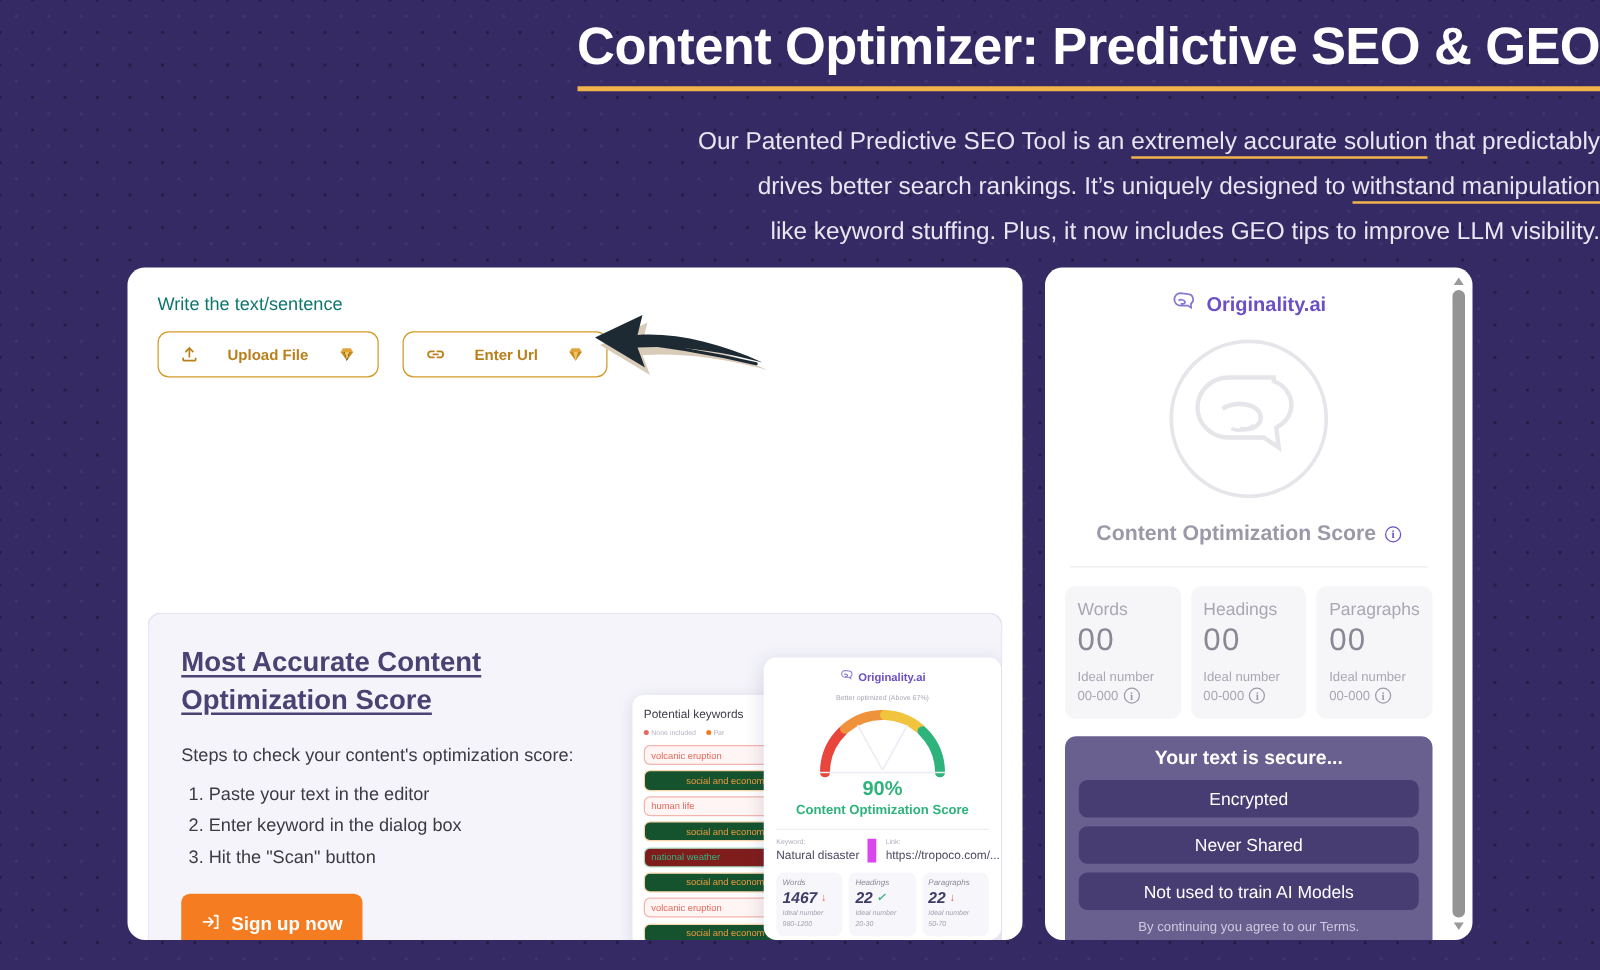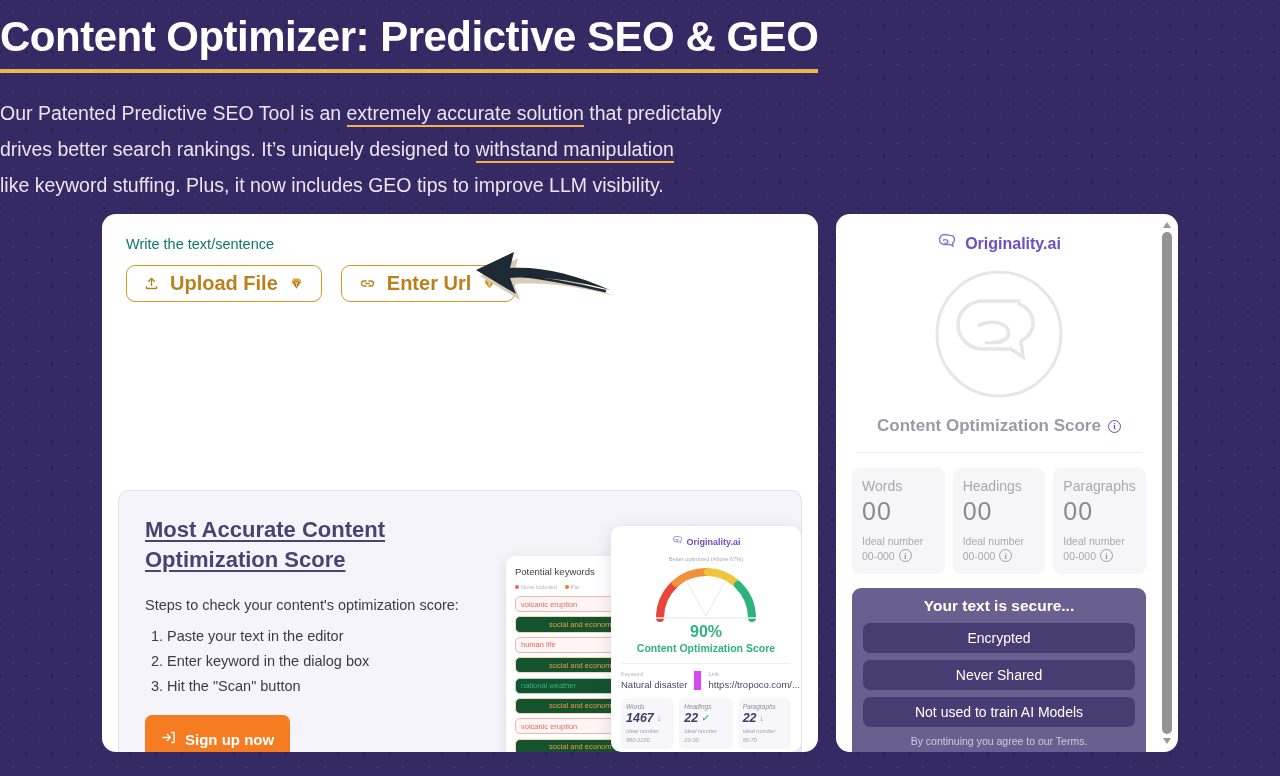--- a/index.html
+++ b/index.html
@@ -15,21 +15,21 @@
     background-color: #352a64;
     background-image:
       radial-gradient(circle, rgba(255,255,255,0.055) 1.1px, transparent 1.2px),
       radial-gradient(circle, rgba(0,0,0,0.30) 1.1px, transparent 1.2px);
     background-size: 26px 26px, 26px 26px;
     background-position: 0 0, 13px 13px;
     position: relative;
   }
 
   
-  .header { padding-top: 14px; text-align: left; }
+  .header { padding-top: 14px; text-align: right; }
 
   .page-title {
     display: inline-block;
     color: #ffffff;
     font-size: 42px;
     font-weight: 700;
     letter-spacing: -0.5px;
     line-height: 1.1;
     padding-bottom: 9px;
     border-bottom: 4px solid #f0b44a;
@@ -71,28 +71,28 @@
     color: #0f766e;
     font-size: 14.5px;
     margin-bottom: 13px;
   }
 
   .btn-row { display: flex; gap: 19px; }
 
   .outline-btn {
     display: flex;
     align-items: center;
-    gap: 11px;
+    gap: 23px;
     border: 1.6px solid #d39a28;
     background: #ffffff;
     border-radius: 9px;
     height: 37px;
     padding: 0 17px;
     color: #b9801b;
-    font-size: 20px;
+    font-size: 12px;
     font-weight: 700;
     cursor: pointer;
     font-family: "Liberation Sans", sans-serif;
   }
   .outline-btn .ic { display: flex; align-items: center; }
 
   
   .arrow-wrap {
     position: absolute;
     left: 368px;
@@ -183,21 +183,21 @@
   .chips { margin-top: 6px; display: flex; flex-direction: column; gap: 4.2px; }
   .chip {
     border-radius: 5px;
     font-size: 7.5px;
     padding: 2.6px 5px;
     white-space: nowrap;
     border: 1px solid;
   }
   .chip.red   { color: #e8685c; border-color: #f3b5ae; background: #fef5f4; }
   .chip.or    { color: #ef9a42; border-color: #f8d5ab; background: #14532d; padding-left: 33px; }
-  .chip.gr    { color: #30b37e; border-color: #a8dec8; background: #14532d; }
+  .chip.gr    { color: #30b37e; border-color: #a8dec8; background: #7f1d1d; }
 
   .score-card {
     position: absolute;
     right: 0; top: 0;
     width: 190px; height: 226px;
     background: #fff;
     border-radius: 10px;
     box-shadow: 0 4px 16px rgba(60,50,110,0.16);
     padding: 9px 10px;
     overflow: hidden;

